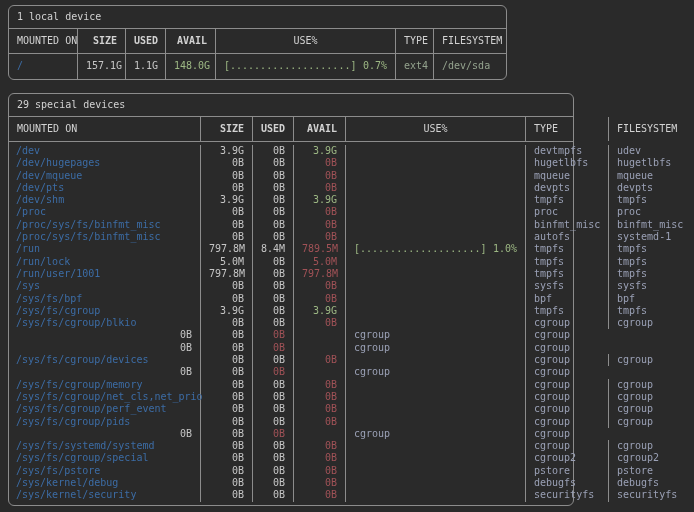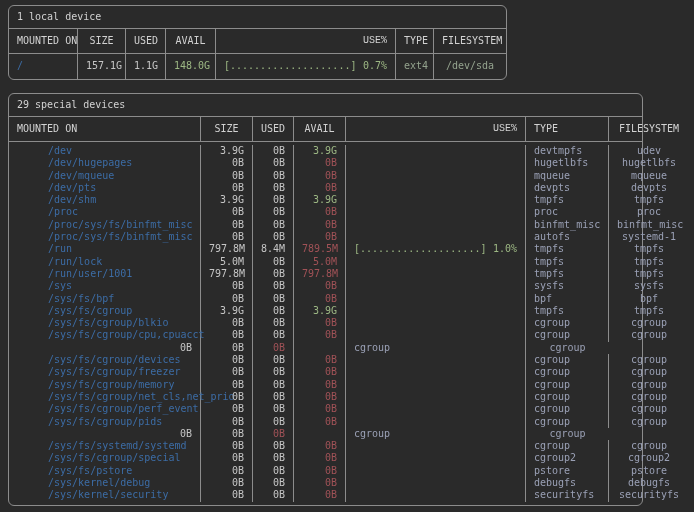--- a/index.html
+++ b/index.html
@@ -29,35 +29,35 @@
     border-bottom: 1px solid var(--border, #8c8c8c);
   }
   .thead .cell {
     color: var(--text, #d2d2d2);
     padding: 5px 8px;
     line-height: 14px;
     white-space: nowrap;
   }
   .row { display: grid; }
   .cell { border-right: 1px solid var(--border, #8c8c8c); overflow: visible; }
-  .cell:last-child { border-right: none; text-align: center; }
-  .h-right { text-align: center; }
-  .h-center { text-align: right; font-family: Liberation Mono, monospace; }
+  .cell:last-child { border-right: none; }
+  .h-right { text-align: right; font-weight: bold; }
+  .h-center { text-align: center; }
 
   
   .t1 { width: 499px; margin-bottom: 13px; }
   .t1 .thead, .t1 .row { grid-template-columns: 69px 48px 40px 50px 180px 38px 72px; }
   .t1 .tbody .cell { padding: 5px 8px 6px; line-height: 14px; white-space: nowrap; }
 
   
-  .t2 { width: 635px; }
+  .t2 { width: 566px; }
   .t2 .thead, .t2 .row { grid-template-columns: 192px 52px 41px 52px 180px 83px 80px; }
   .t2 .tbody { padding: 3px 0; }
   .t2 .tbody .cell { padding: 0 8px; line-height: 12.3px; white-space: nowrap; }
-  .t2 .tbody .cell.mount { padding-left: 7px; padding-right: 18px; margin-left: 32px; }
+  .t2 .tbody .cell.mount { padding-left: 7px; padding-right: 18px; }
 
   .mount   { color: var(--path-blue, #3c6ca5); }
   .num     { text-align: right; color: var(--value, #c6c6c6); }
   .avail-green { color: var(--green, #9db884); }
   .avail-red   { color: var(--red, #a15257); }
   .usebar { display: flex; justify-content: space-between; color: var(--green, #9db884); }
   .usebar .bar { white-space: pre; }
   .t1 .type, .t1 .fsname { color: var(--type-local, #94a38e); }
   .t2 .type, .t2 .fsname { color: var(--type-special, #9aa0b5); }
 </style>
@@ -235,21 +235,20 @@
       <div class="row">
         <div class="cell mount">/sys/fs/cgroup/blkio</div>
         <div class="cell num">0B</div>
         <div class="cell num">0B</div>
         <div class="cell num avail-red">0B</div>
         <div class="cell usebar"></div>
         <div class="cell type">cgroup</div>
         <div class="cell fsname">cgroup</div>
       </div>
       <div class="row">
-        <div class="cell mount">/sys/fs/cgroup/cpu,cpuacct</div>
         <div class="cell num">0B</div>
         <div class="cell num">0B</div>
         <div class="cell num avail-red">0B</div>
         <div class="cell usebar"></div>
         <div class="cell type">cgroup</div>
         <div class="cell fsname">cgroup</div>
       </div>
       <div class="row">
         <div class="cell num">0B</div>
         <div class="cell num">0B</div>
@@ -261,21 +260,20 @@
       <div class="row">
         <div class="cell mount">/sys/fs/cgroup/devices</div>
         <div class="cell num">0B</div>
         <div class="cell num">0B</div>
         <div class="cell num avail-red">0B</div>
         <div class="cell usebar"></div>
         <div class="cell type">cgroup</div>
         <div class="cell fsname">cgroup</div>
       </div>
       <div class="row">
-        <div class="cell mount">/sys/fs/cgroup/freezer</div>
         <div class="cell num">0B</div>
         <div class="cell num">0B</div>
         <div class="cell num avail-red">0B</div>
         <div class="cell usebar"></div>
         <div class="cell type">cgroup</div>
         <div class="cell fsname">cgroup</div>
       </div>
       <div class="row">
         <div class="cell mount">/sys/fs/cgroup/memory</div>
         <div class="cell num">0B</div>

